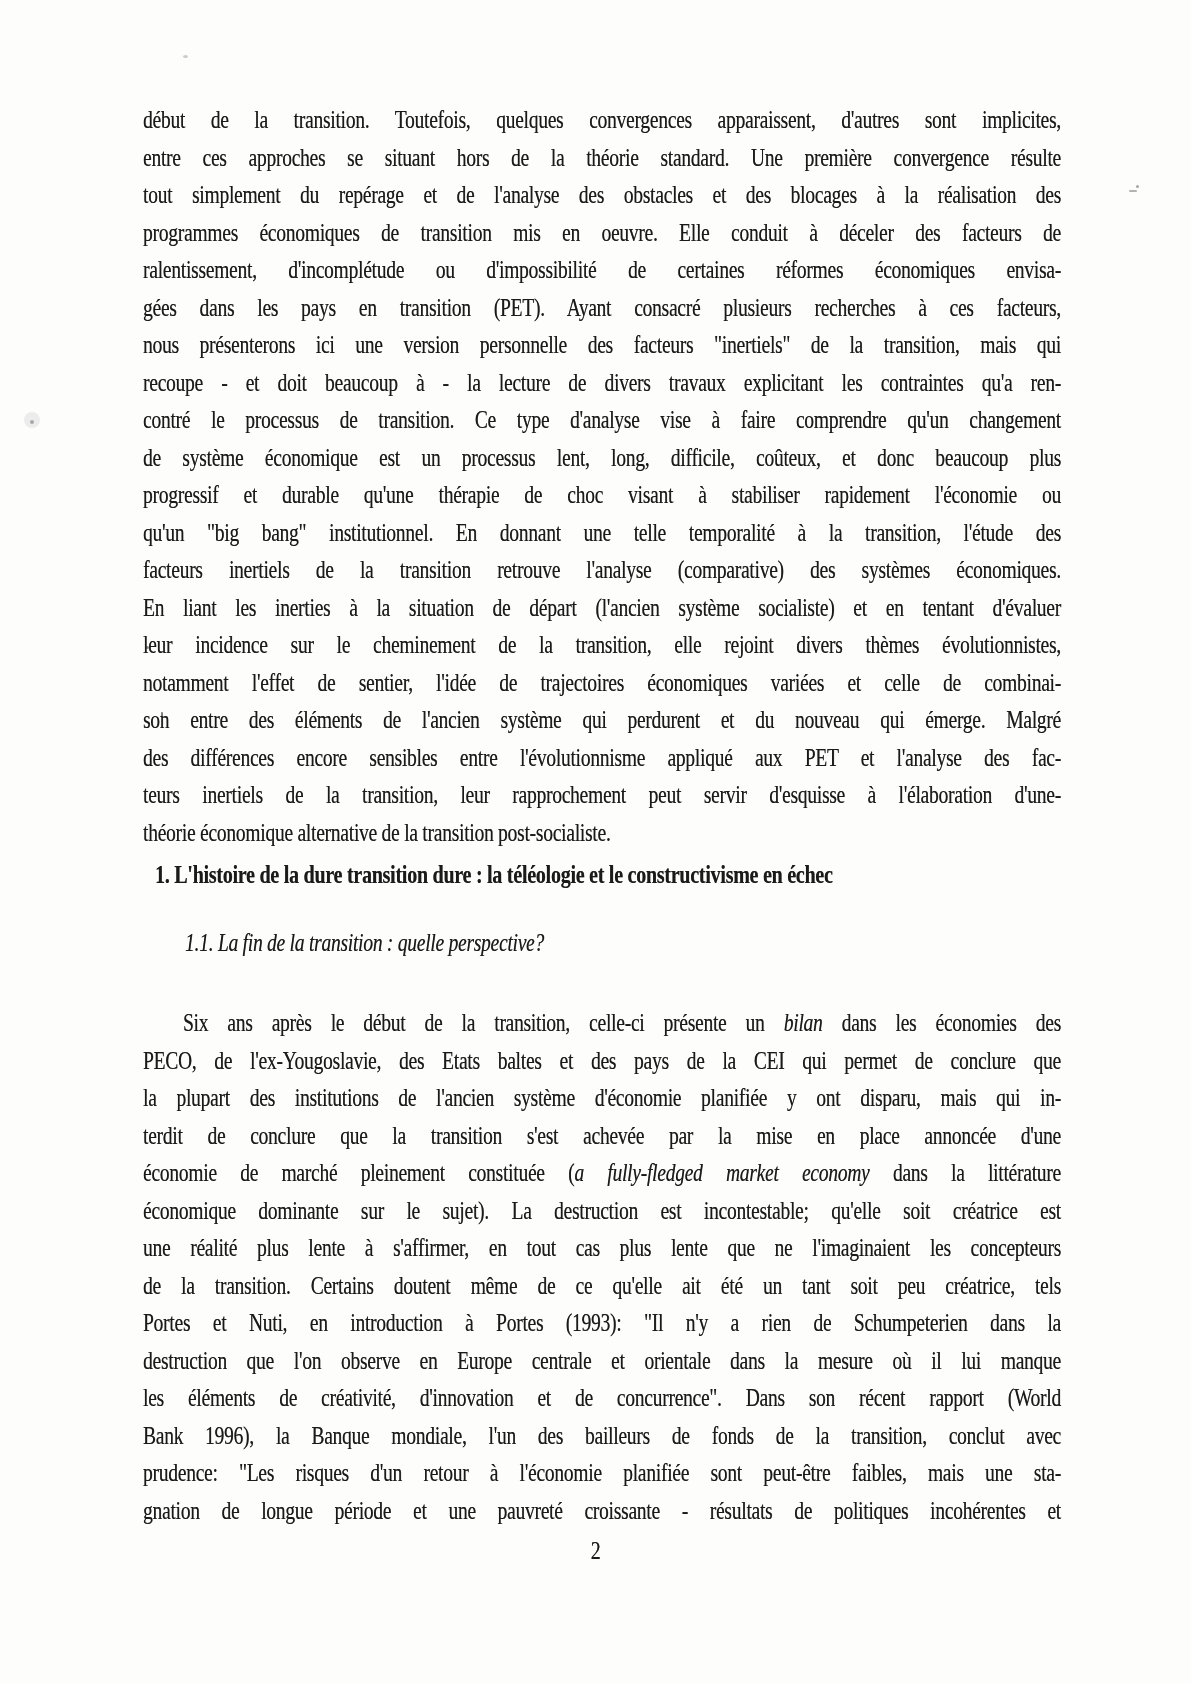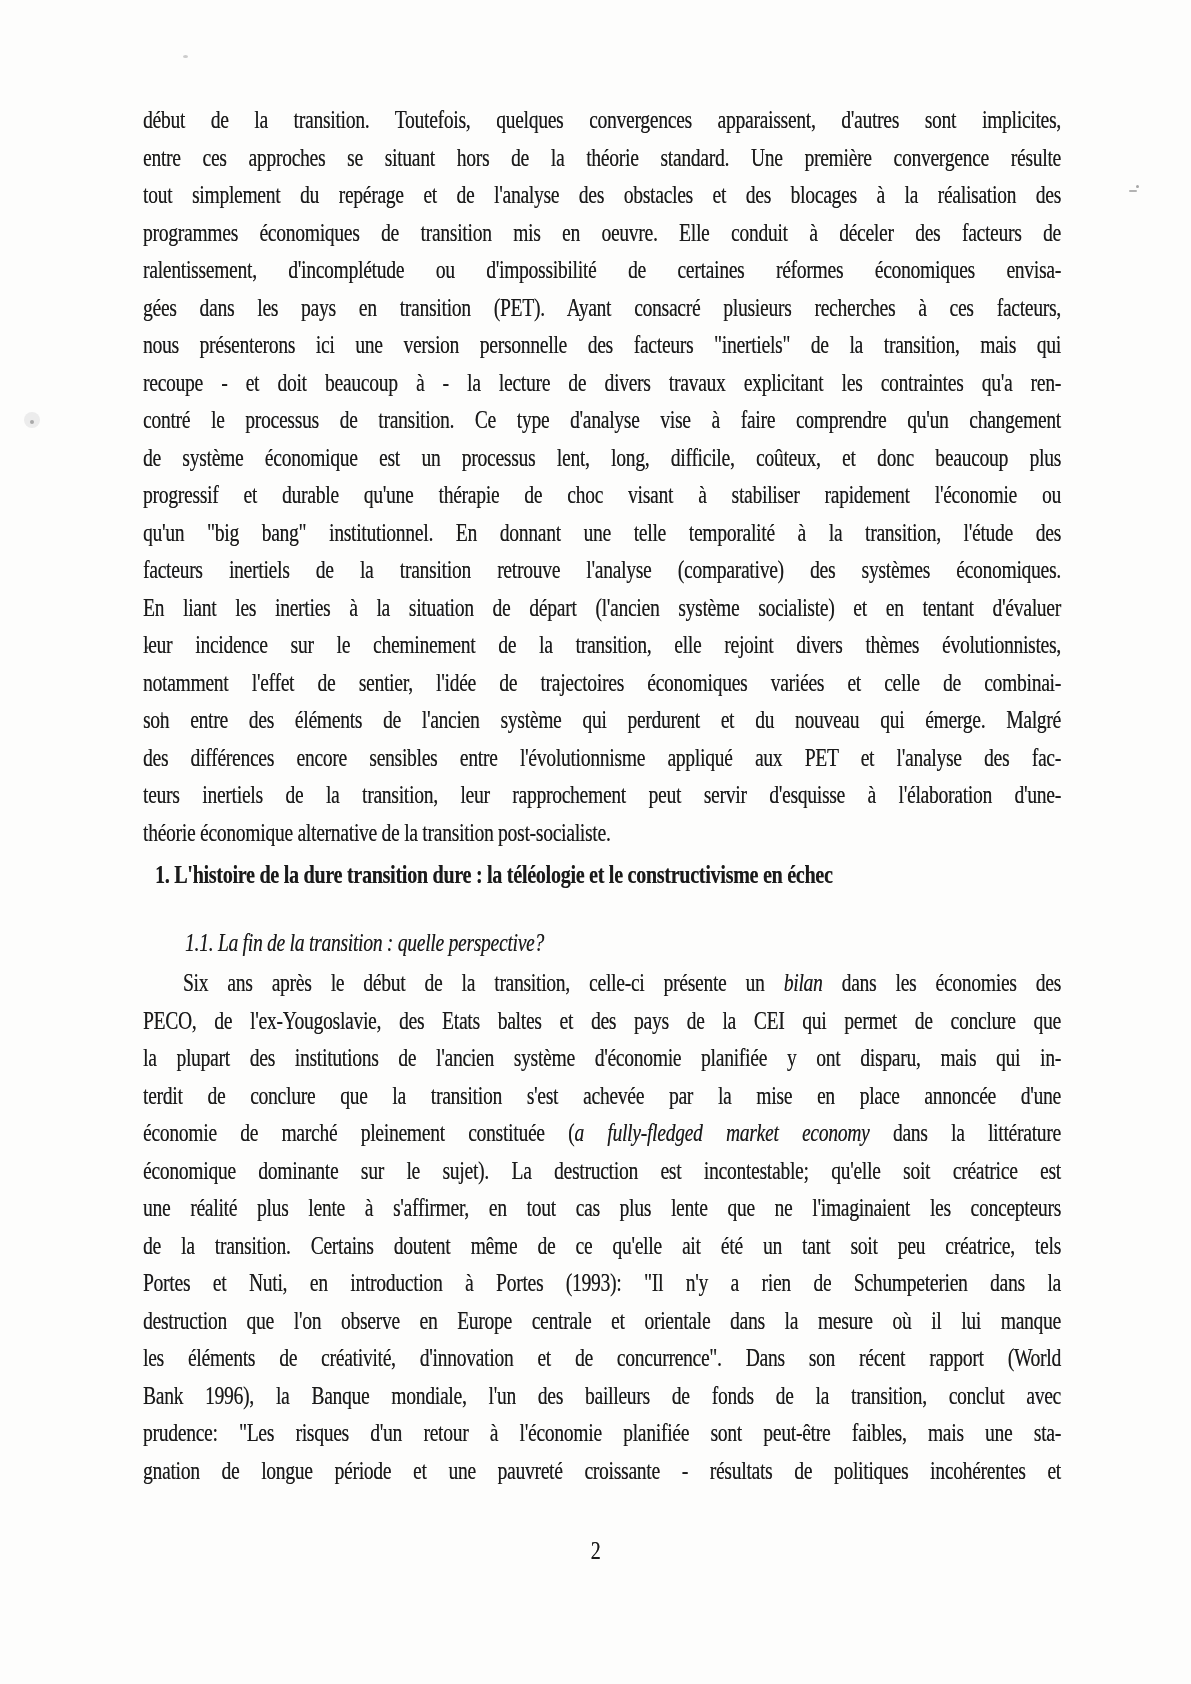--- a/index.html
+++ b/index.html
@@ -106,21 +106,21 @@
       <div class="line"><span>son entre des éléments de l'ancien système qui perdurent et du nouveau qui émerge. Malgré</span></div>
       <div class="line"><span>des différences encore sensibles entre l'évolutionnisme appliqué aux PET et l'analyse des fac-</span></div>
       <div class="line"><span>teurs inertiels de la transition, leur rapprochement peut servir d'esquisse à l'élaboration d'une-</span></div>
       <div class="line nj"><span>théorie économique alternative de la transition post-socialiste.</span></div>
     </div>
 
   <div class="heading line nj">1. L'histoire de la dure transition dure : la téléologie et le constructivisme en échec</div>
 
   <div class="subheading line nj">1.1. La fin de la transition : quelle perspective?</div>
 
-  <div class="block" style="top: 964px;">
+  <div class="block" style="top: 1004px;">
       <div class="line ind"><span>Six ans après le début de la transition, celle-ci présente un </span><span class="it">bilan</span><span> dans les économies des</span></div>
       <div class="line"><span>PECO, de l'ex-Yougoslavie, des Etats baltes et des pays de la CEI qui permet de conclure que</span></div>
       <div class="line"><span>la plupart des institutions de l'ancien système d'économie planifiée y ont disparu, mais qui in-</span></div>
       <div class="line"><span>terdit de conclure que la transition s'est achevée par la mise en place annoncée d'une</span></div>
       <div class="line"><span>économie de marché pleinement constituée (</span><span class="it">a fully-fledged market economy</span><span> dans la littérature</span></div>
       <div class="line"><span>économique dominante sur le sujet). La destruction est incontestable; qu'elle soit créatrice est</span></div>
       <div class="line"><span>une réalité plus lente à s'affirmer, en tout cas plus lente que ne l'imaginaient les concepteurs</span></div>
       <div class="line"><span>de la transition. Certains doutent même de ce qu'elle ait été un tant soit peu créatrice, tels</span></div>
       <div class="line"><span>Portes et Nuti, en introduction à Portes (1993): "Il n'y a rien de Schumpeterien dans la</span></div>
       <div class="line"><span>destruction que l'on observe en Europe centrale et orientale dans la mesure où il lui manque</span></div>

